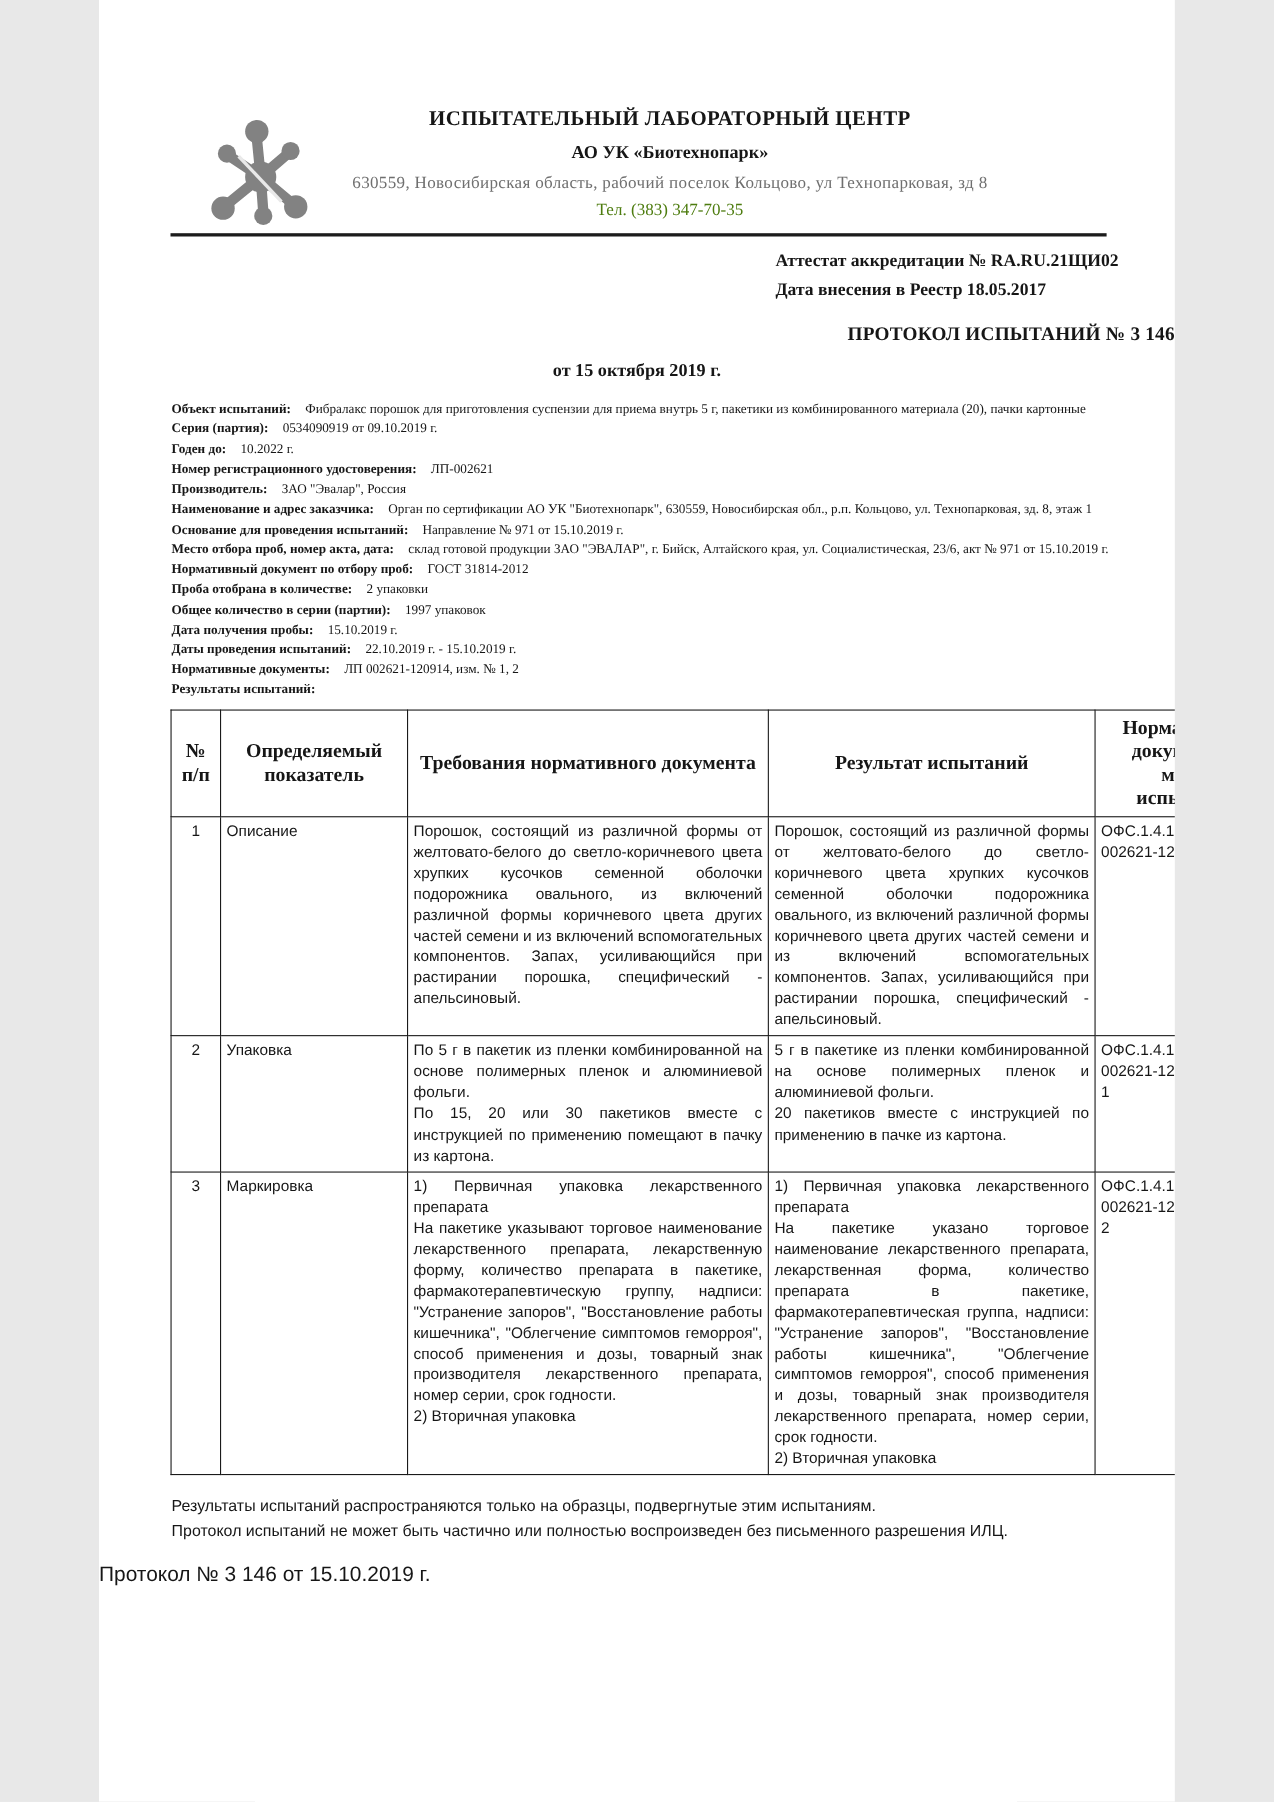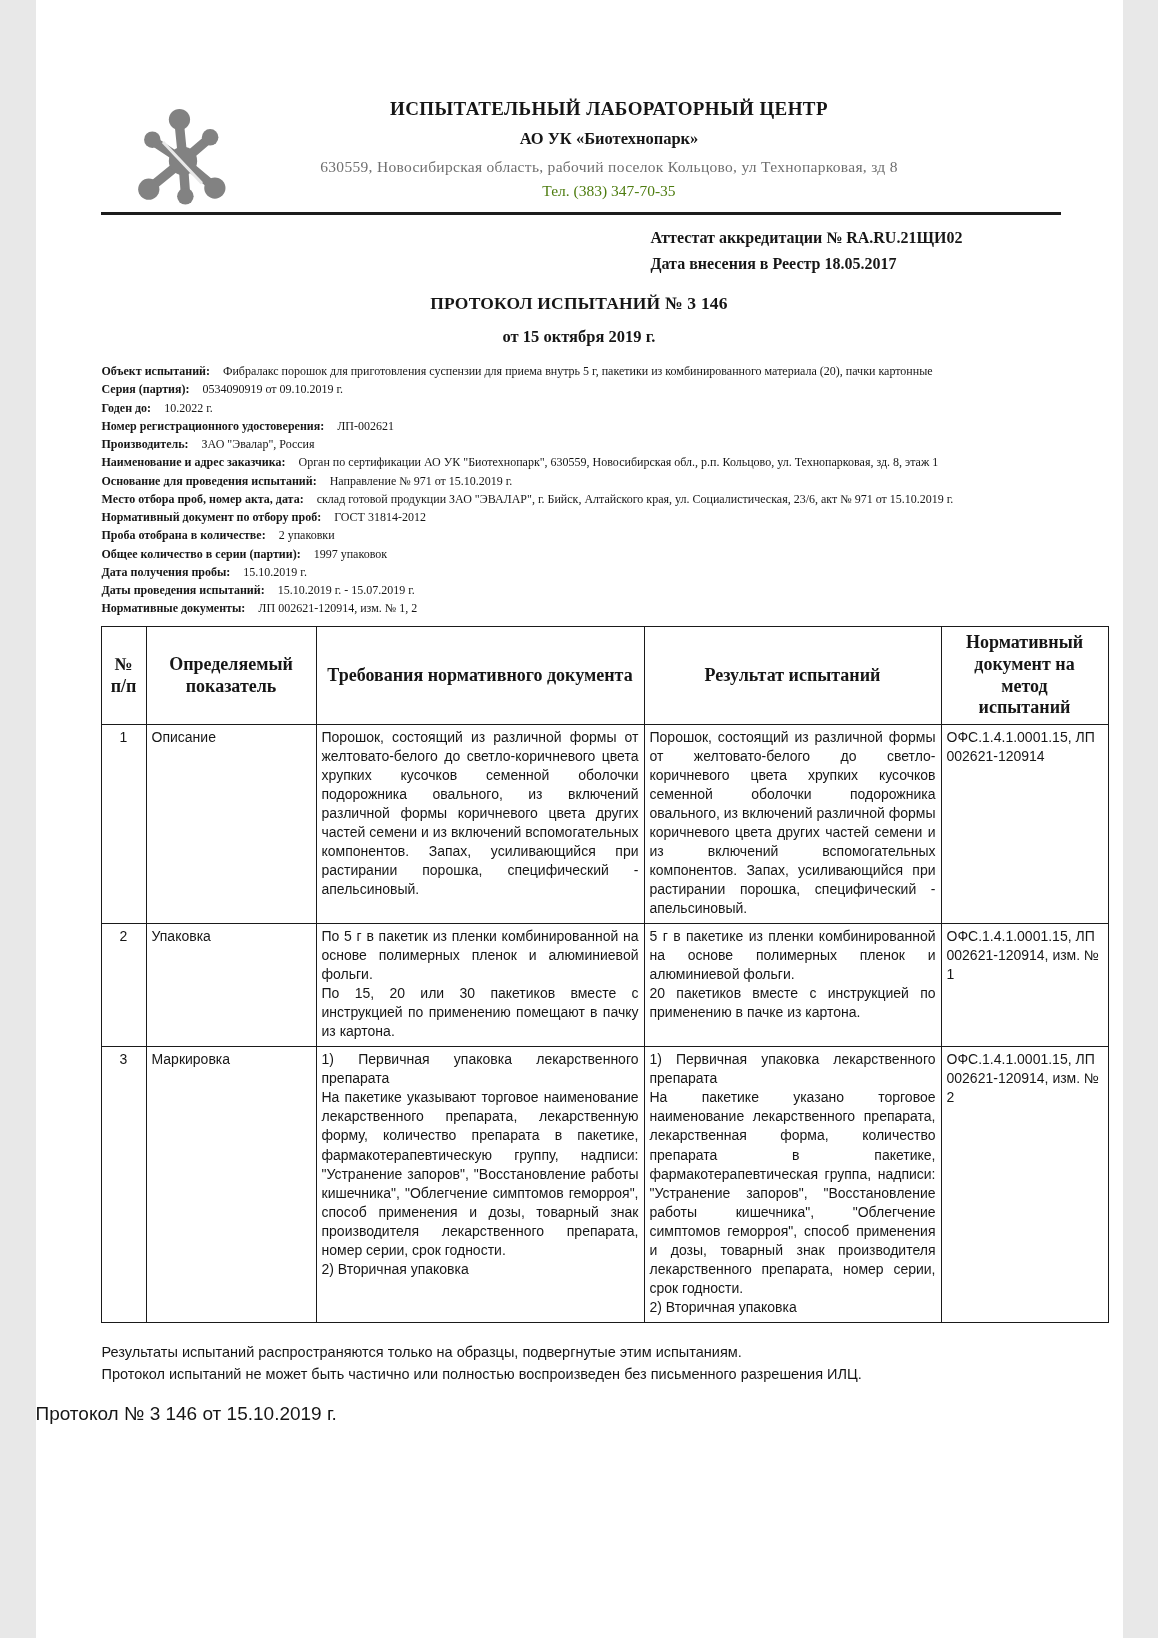--- a/index.html
+++ b/index.html
@@ -1,35 +1,35 @@
 <!DOCTYPE html>
 <html><head>
 <meta charset="utf-8">
 <style>
   html,body{margin:0;padding:0;background:#e8e8e8;}
   .page{
     position:relative;
-    width:1087px;height:1638px;
+    width:978px;height:1638px;
     margin:0 auto;
     background:#ffffff;
     color:#161616;
     font-family:"Liberation Serif", serif;
     overflow:hidden;
   }
   
   .logo{position:absolute;left:88px;top:96px;width:118px;height:118px;}
   .lh{padding-top:98px;text-align:center;padding-left:120px;padding-right:60px;}
   .lh .org-title{font-size:19px;font-weight:bold;letter-spacing:.4px;}
   .lh .org-name{font-size:16.5px;font-weight:bold;margin-top:9px;}
   .lh .org-address{font-size:15.5px;color:#6f6f6f;margin-top:9px;letter-spacing:.3px;}
   .lh .org-phone{font-size:15.5px;color:#4d7c0f;margin-top:6px;}
   .rule{height:3px;background:#1c1c1c;margin:12px 62px 0 65px;}
   .accred{margin:10px 0 0 615px;font-size:16px;font-weight:600;line-height:1.6;}
   
-  .ptitle{text-align:center;font-weight:bold;font-size:17.5px;margin-top:17px;letter-spacing:.2px;}
+  .ptitle{text-align:right;font-weight:bold;font-size:17.5px;margin-top:17px;letter-spacing:.2px;}
   .pdate{text-align:center;font-weight:bold;font-size:16.5px;margin-top:13px;}
   
   .info{margin:15px 38px 0 66px;font-size:12px;line-height:1.52;}
   .info .row{margin:0;}
   .info b{font-weight:bold;}
   .info .val{margin-left:13px;}
   .results-heading{font-weight:bold;}
   
   table.res{
     border-collapse:collapse;margin:9px 0 0 65px;width:1007px;
@@ -100,22 +100,23 @@
     <div class="row"><b>Годен до:</b><span class="val">10.2022 г.</span></div>
     <div class="row"><b>Номер регистрационного удостоверения:</b><span class="val">ЛП-002621</span></div>
     <div class="row"><b>Производитель:</b><span class="val">ЗАО "Эвалар", Россия</span></div>
     <div class="row"><b>Наименование и адрес заказчика:</b><span class="val">Орган по сертификации АО УК "Биотехнопарк", 630559, Новосибирская обл., р.п. Кольцово, ул. Технопарковая, зд. 8, этаж 1</span></div>
     <div class="row"><b>Основание для проведения испытаний:</b><span class="val">Направление № 971 от 15.10.2019 г.</span></div>
     <div class="row"><b>Место отбора проб, номер акта, дата:</b><span class="val">склад готовой продукции ЗАО "ЭВАЛАР", г. Бийск, Алтайского края, ул. Социалистическая, 23/6, акт № 971 от 15.10.2019 г.</span></div>
     <div class="row"><b>Нормативный документ по отбору проб:</b><span class="val">ГОСТ 31814-2012</span></div>
     <div class="row"><b>Проба отобрана в количестве:</b><span class="val">2 упаковки</span></div>
     <div class="row"><b>Общее количество в серии (партии):</b><span class="val">1997 упаковок</span></div>
     <div class="row"><b>Дата получения пробы:</b><span class="val">15.10.2019 г.</span></div>
-    <div class="row"><b>Даты проведения испытаний:</b><span class="val">15.10.2019 г. - 15.07.2019 г.</span></div>
+    <div class="row"><b>Даты проведения испытаний:</b><span class="val">22.10.2019 г. - 15.10.2019 г.</span></div>
     <div class="row"><b>Нормативные документы:</b><span class="val">ЛП 002621-120914, изм. № 1, 2</span></div>
+    <div class="row results-heading">Результаты испытаний:</div>
   </div>
 
   <table class="res">
     <colgroup>
       <col style="width:45px">
         <col style="width:170px">
         <col style="width:328px">
         <col style="width:297px">
         <col style="width:167px">
     </colgroup>

